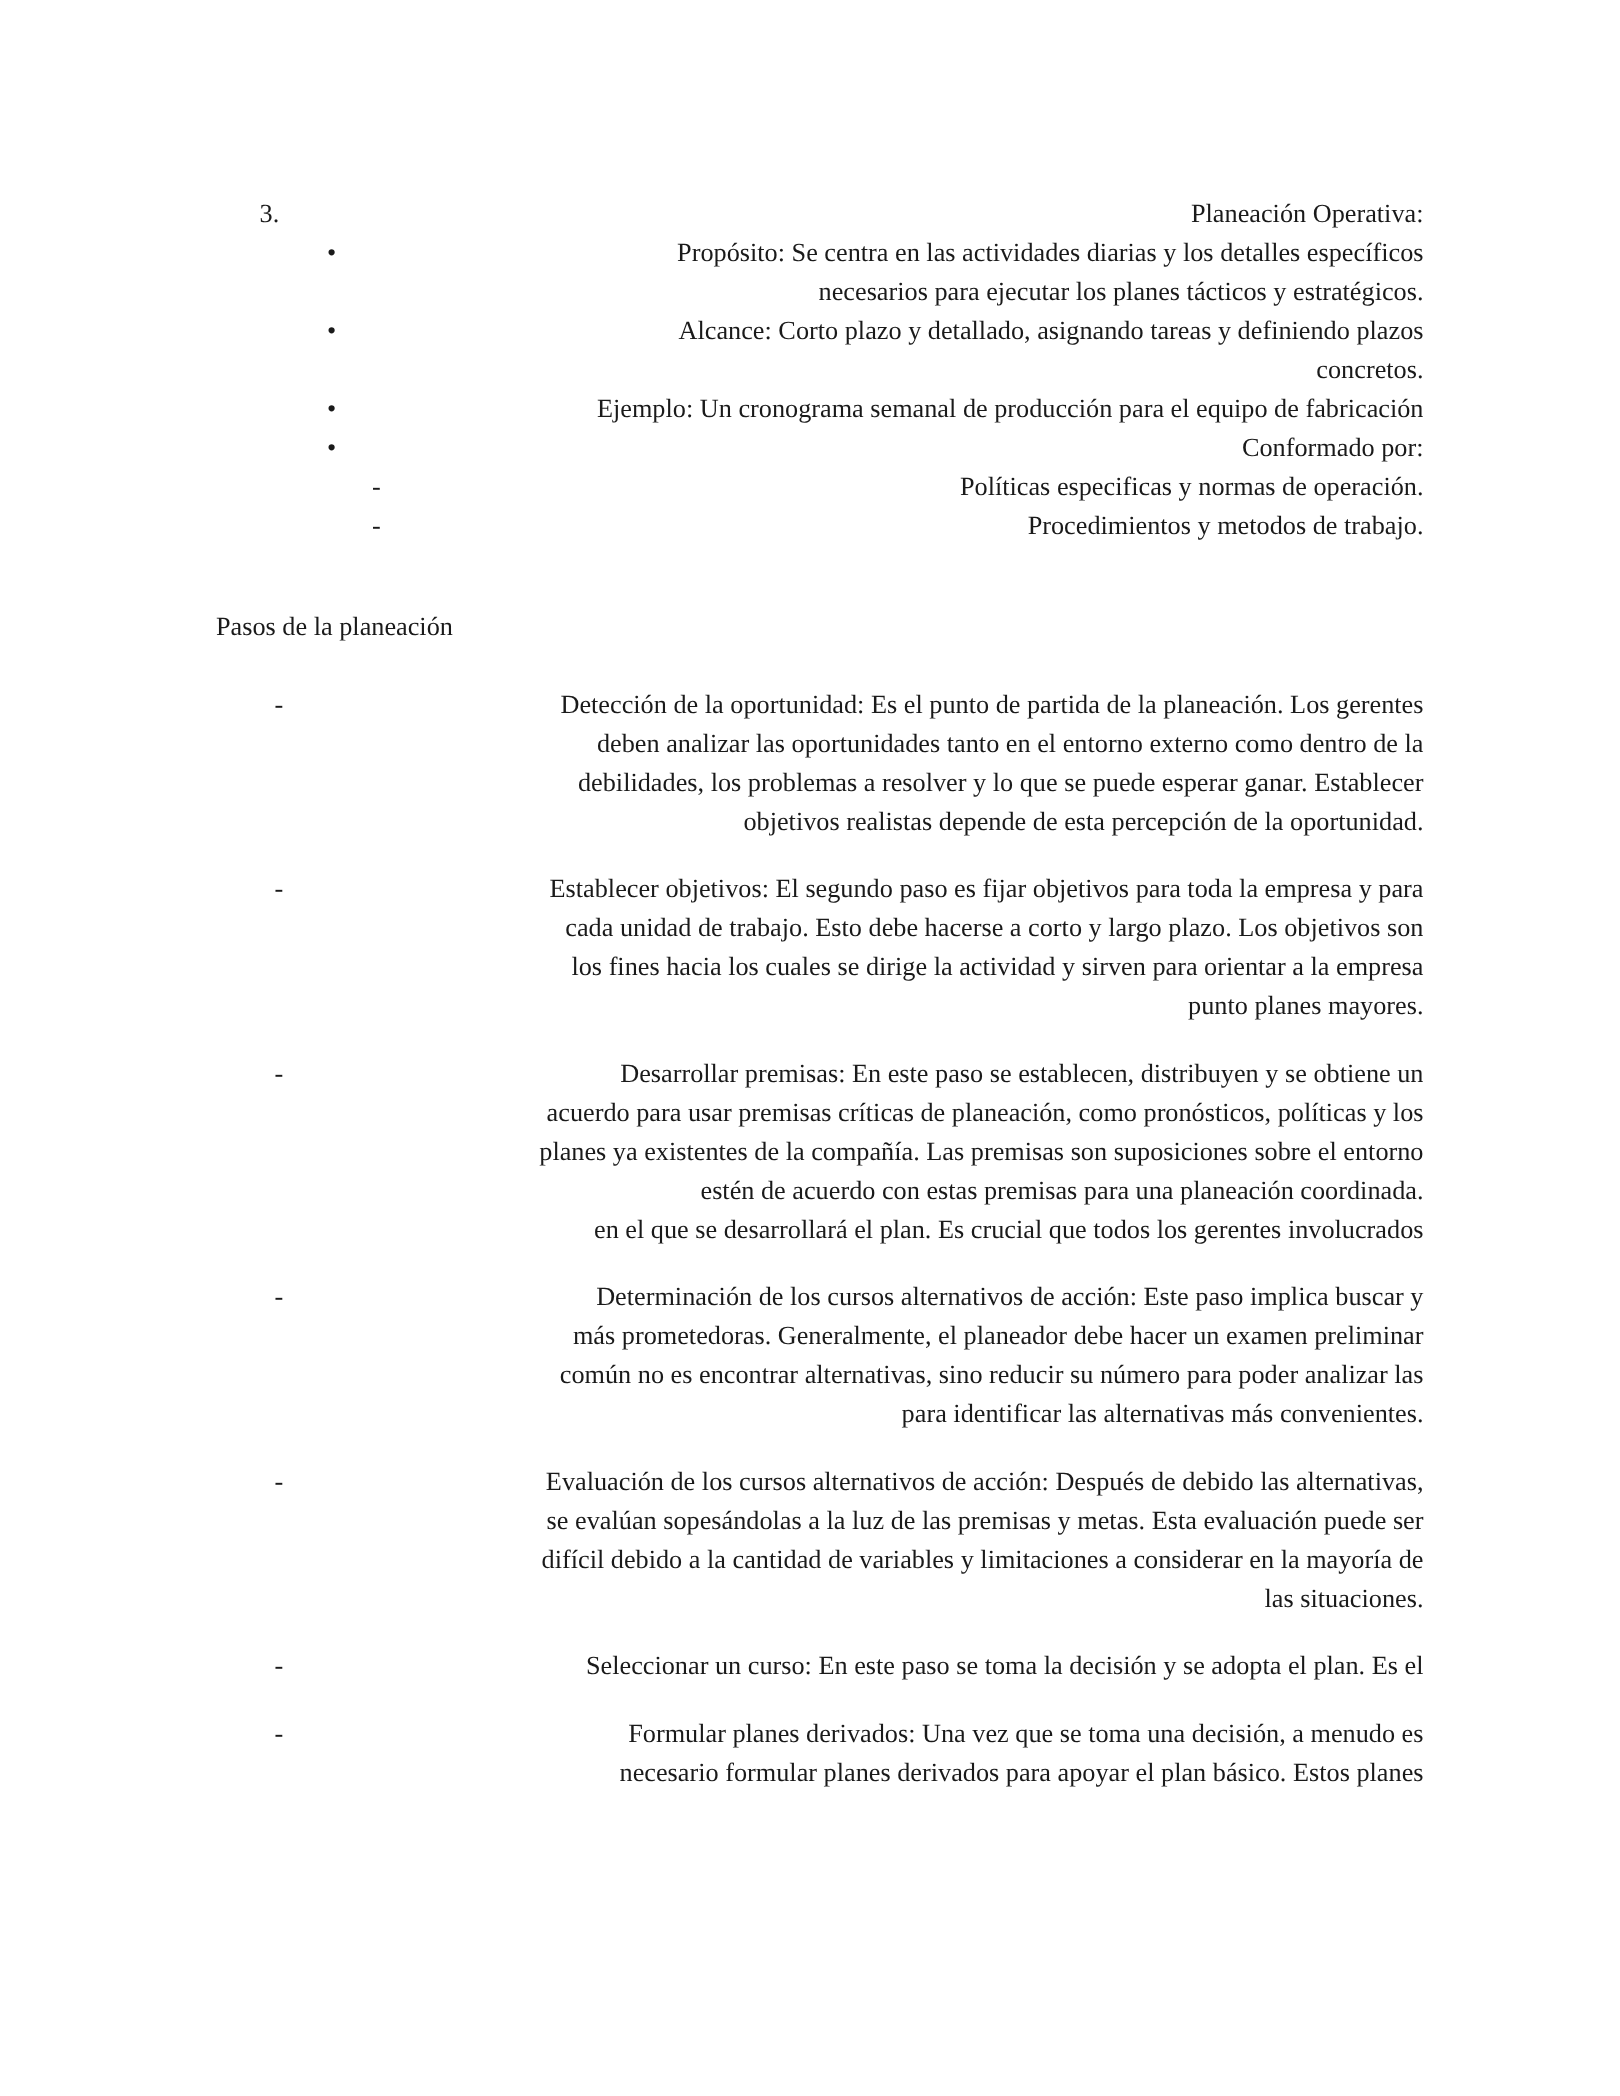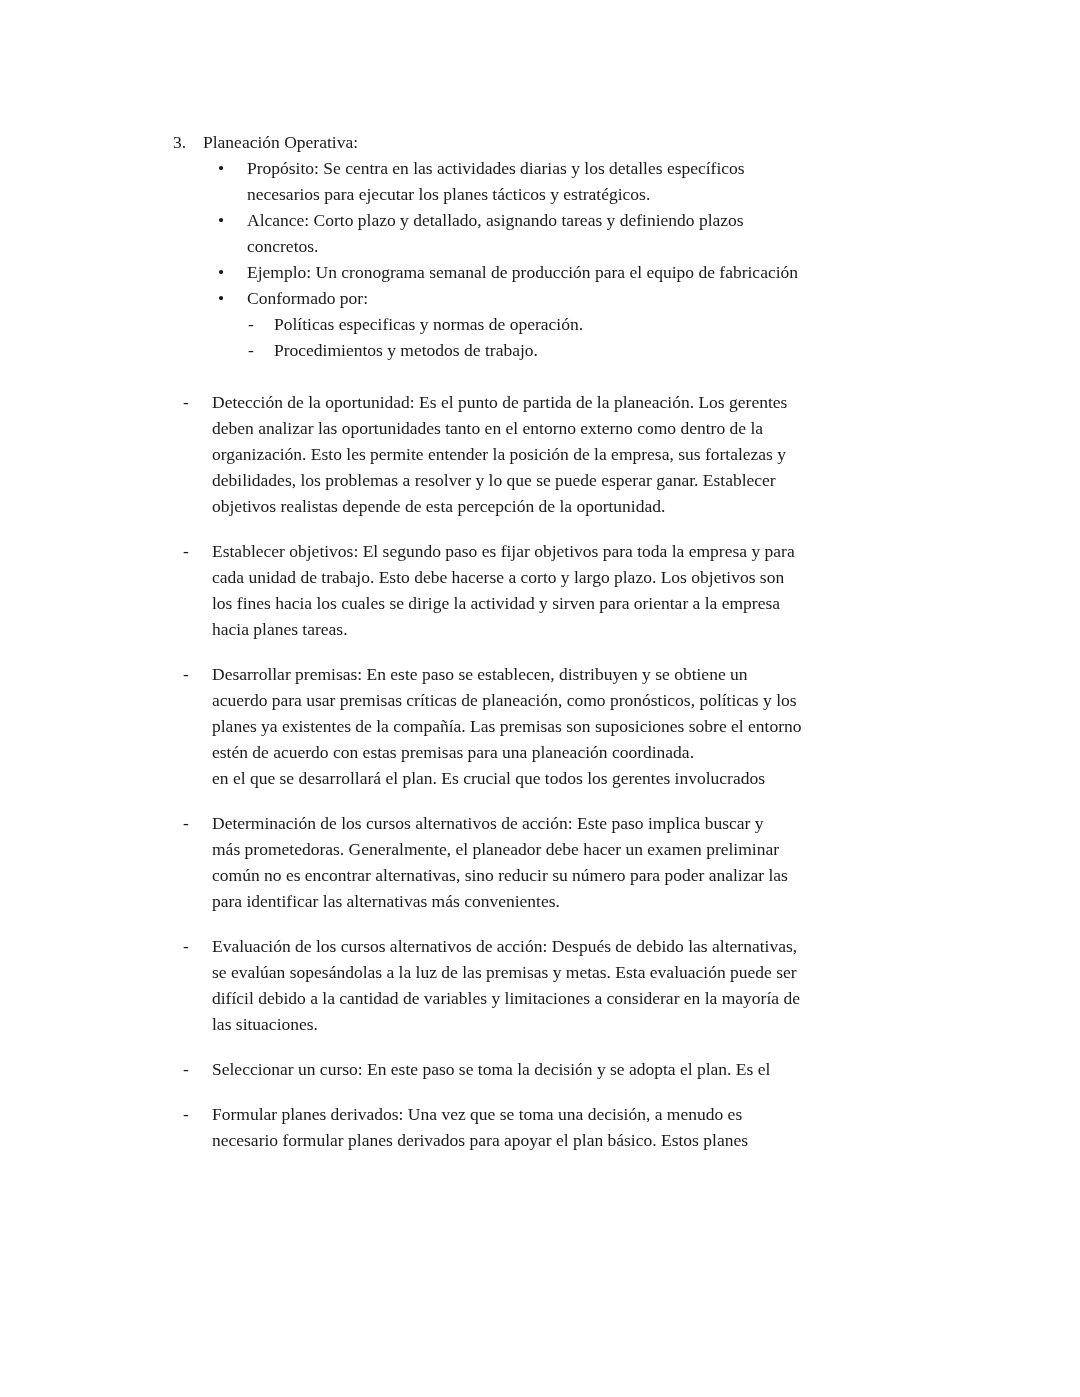--- a/index.html
+++ b/index.html
@@ -17,21 +17,21 @@
   }
   .content {
     position: absolute;
     left: 144px; top: 129px;
     width: 805px;
     font-size: 17.5px;
     line-height: 26px;
   }
   .row { display: flex; align-items: flex-start; }
   .marker { flex: 0 0 auto; white-space: pre; }
-  .body { flex: 1 1 auto; min-width: 0; }
+  .body { flex: 1 1 auto; min-width: 0; text-align: right; }
   .line { white-space: nowrap; }
 
   .num-row  .marker { margin-left: 29px;  width: 30px; }
   .bullet-row .marker { margin-left: 74px;  width: 29px; }
   .sub-row  .marker { margin-left: 104px; width: 26px; }
   .step-row .marker { margin-left: 39px;  width: 29px; }
 
   .heading { margin-top: 41px; }
   .steps { margin-top: 26px; }
   .step-row { margin-bottom: 19px; }
@@ -87,41 +87,41 @@
         </div>
     </div>
 
     <div class="row sub-row">
       <span class="marker">-</span>
       <div class="body">
           <div class="line">Procedimientos y metodos de trabajo.</div>
         </div>
     </div>
 
+    <div class="heading line">Pasos de la planeación</div>
 
     <div class="steps">
 
       <div class="row step-row">
         <span class="marker">-</span>
         <div class="body">
             <div class="line">Detección de la oportunidad: Es el punto de partida de la planeación. Los gerentes</div>
             <div class="line">deben analizar las oportunidades tanto en el entorno externo como dentro de la</div>
-            <div class="line">organización. Esto les permite entender la posición de la empresa, sus fortalezas y</div>
             <div class="line">debilidades, los problemas a resolver y lo que se puede esperar ganar. Establecer</div>
             <div class="line">objetivos realistas depende de esta percepción de la oportunidad.</div>
           </div>
       </div>
 
       <div class="row step-row">
         <span class="marker">-</span>
         <div class="body">
             <div class="line">Establecer objetivos: El segundo paso es fijar objetivos para toda la empresa y para</div>
             <div class="line">cada unidad de trabajo. Esto debe hacerse a corto y largo plazo. Los objetivos son</div>
             <div class="line">los fines hacia los cuales se dirige la actividad y sirven para orientar a la empresa</div>
-            <div class="line">hacia planes tareas.</div>
+            <div class="line">punto planes mayores.</div>
           </div>
       </div>
 
       <div class="row step-row">
         <span class="marker">-</span>
         <div class="body">
             <div class="line">Desarrollar premisas: En este paso se establecen, distribuyen y se obtiene un</div>
             <div class="line">acuerdo para usar premisas críticas de planeación, como pronósticos, políticas y los</div>
             <div class="line">planes ya existentes de la compañía. Las premisas son suposiciones sobre el entorno</div>
             <div class="line">estén de acuerdo con estas premisas para una planeación coordinada.</div>

